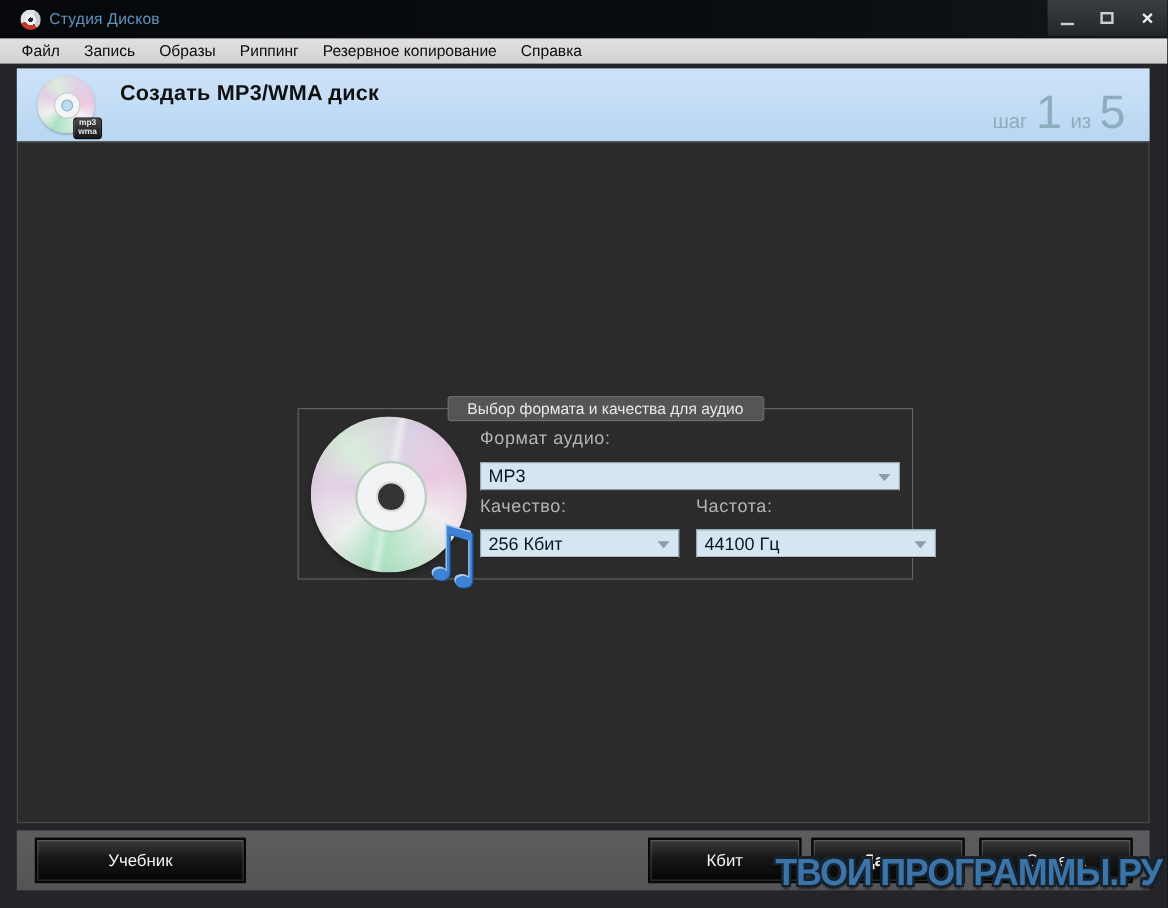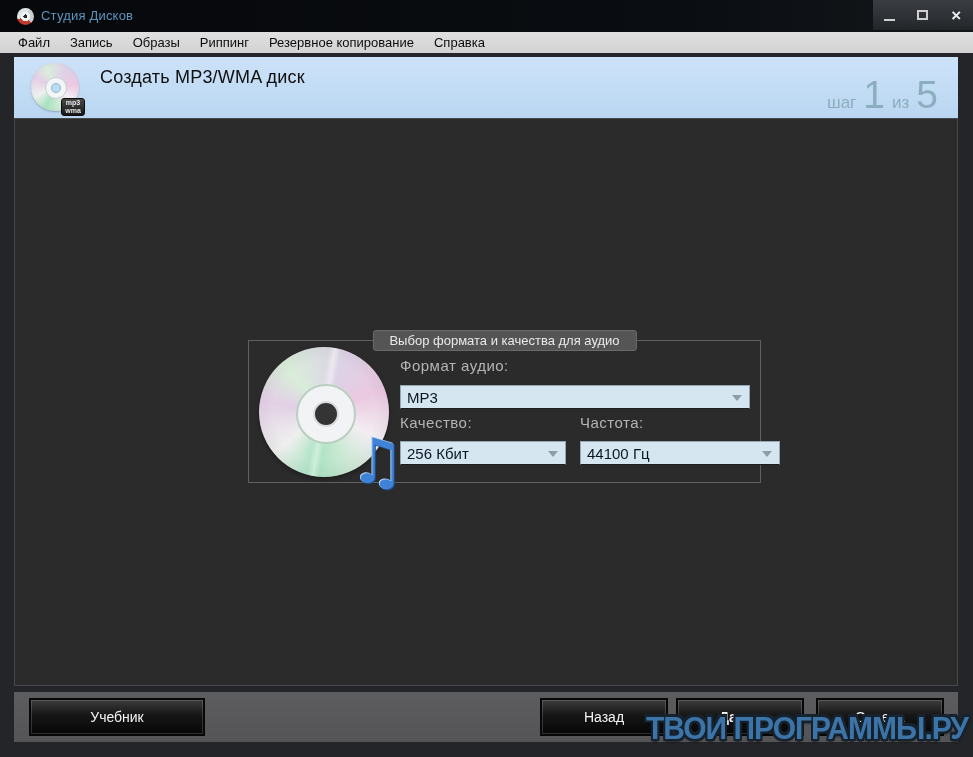--- a/index.html
+++ b/index.html
@@ -71,21 +71,21 @@
   }
   .badge {
     position:absolute; right:-2px; bottom:-3px; width:24px; height:18px;
     background:linear-gradient(180deg,#4a4a4a,#161616);
     border:1px solid #0d0d0d; border-radius:3px;
     display:flex; flex-direction:column; align-items:center; justify-content:center;
   }
   .badge span { font-size:7px; line-height:8px; color:#e8e8e8; font-weight:bold; }
   .banner-title {
     position:absolute; left:86px; top:10px;
-    font-size:18px; font-weight:normal; color:#101010; letter-spacing:0.2px;
+    font-size:18px; font-weight:bold; color:#101010; letter-spacing:0.2px;
   }
   .banner-subtitle {
     position:absolute; left:86px; top:36px;
     font-size:13.5px; color:#16212e;
   }
   .step {
     position:absolute; right:20px; bottom:4px;
     display:flex; align-items:baseline; gap:7px; color:#8badbe;
   }
   .step .small { font-size:17px; }
@@ -248,20 +248,20 @@
 
     <div class="field-label" style="left:331px; top:73px;">Частота:</div>
     <div class="select" style="left:331px; top:100px; width:200px;">
       <span class="value">44100 Гц</span>
       <span class="arrow"></span>
     </div>
   </div>
 
   <div class="footer">
     <div class="btn btn-tutorial">Учебник</div>
-    <div class="btn btn-back">Назад</div>
+    <div class="btn btn-back">Кбит</div>
     <div class="btn btn-next">Далее</div>
     <div class="btn btn-cancel">Отмена</div>
   </div>
 
   <div class="watermark">ТВОИ ПРОГРАММЫ.РУ</div>
 
 </div>
 
 </body></html>

